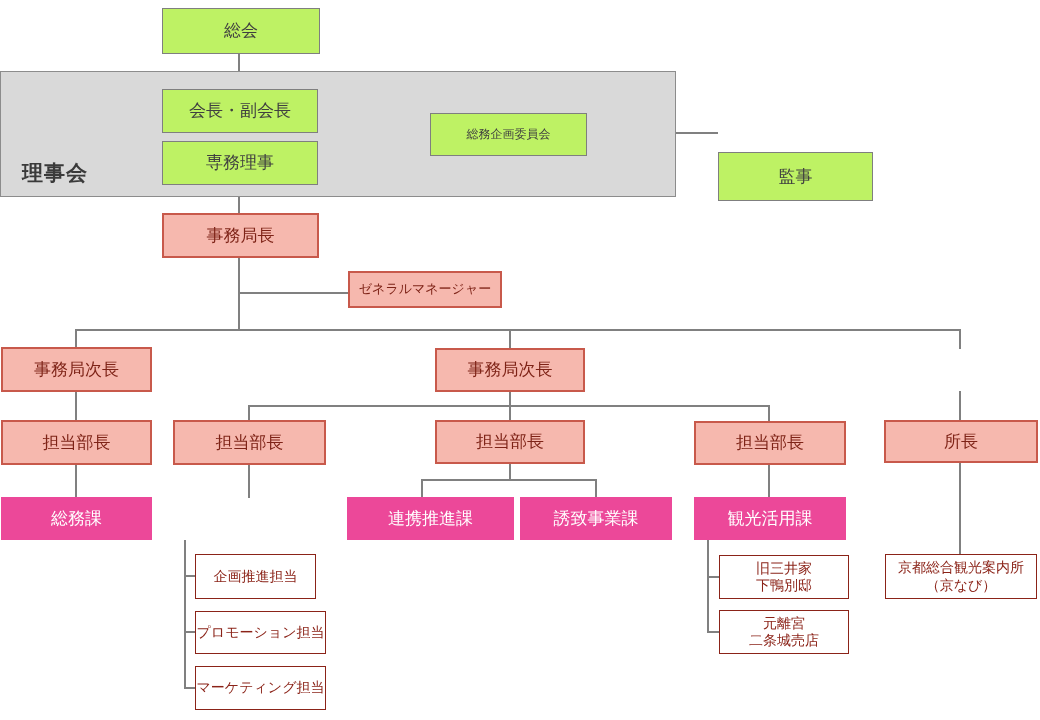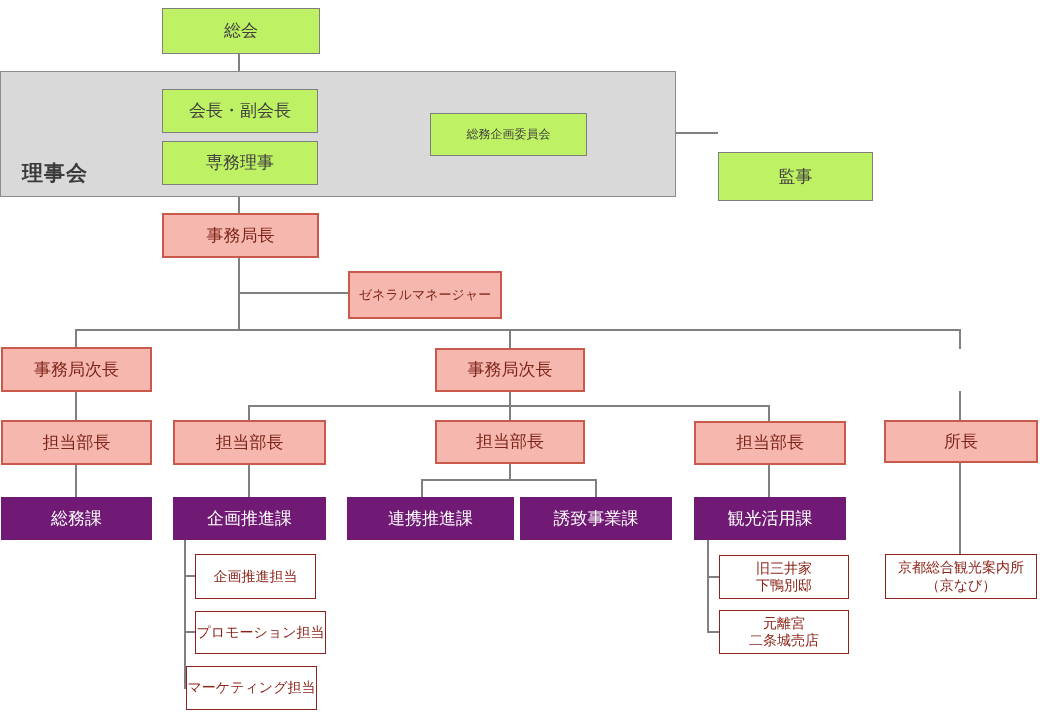--- a/index.html
+++ b/index.html
@@ -8,21 +8,21 @@
     font-family:"DejaVu Sans","Liberation Sans",sans-serif;
   }
   .box{
     position:absolute;box-sizing:border-box;display:flex;flex-direction:column;
     align-items:center;justify-content:center;text-align:center;z-index:2;line-height:1.25;
   }
   .white-box{background:#bef264;border:1.5px solid #7F7F7F;color:#404040;font-size:17px;}
   .panel{position:absolute;box-sizing:border-box;background:#D9D9D9;border:1.5px solid #8C8C8C;z-index:1;}
   .panel-label{position:absolute;font-size:21px;font-weight:bold;color:#3A3A3A;z-index:2;letter-spacing:1px;}
   .pink-box{background:#F6B8AE;border:2px solid #C8594B;color:#7E2317;font-size:17px;}
-  .dark-box{background:#701a75;border:none;color:#ffffff;font-size:17px;}
+  .dark-box{background:#ec4899;border:none;color:#ffffff;font-size:17px;}
   .child-box{background:#ffffff;border:1px solid #8B2318;color:#8B2318;font-size:14px;}
   .hline,.vline{position:absolute;background:#808080;z-index:0;}
   .hline{height:2px;}
   .vline{width:2px;}
 </style>
 </head>
 <body>
 
 <div id="canvas">
 
@@ -61,38 +61,37 @@
   <div class="panel" style="left:0px;top:71px;width:676px;height:126px;"></div>
   <div class="panel-label" style="left:22px;top:121px;margin-top:38px;">理事会</div>
 
   <div class="box white-box" style="left:162px;top:8px;width:158px;height:46px;">総会</div>
   <div class="box white-box" style="left:162px;top:89px;width:156px;height:44px;">会長・副会長</div>
   <div class="box white-box" style="left:162px;top:141px;width:156px;height:44px;text-align:center;">専務理事</div>
   <div class="box white-box" style="left:430px;top:113px;width:157px;height:43px;font-size:12px;">総務企画委員会</div>
   <div class="box white-box" style="left:718px;top:112px;width:155px;height:49px;margin-top:40px;">監事</div>
 
   <div class="box pink-box" style="left:162px;top:213px;width:157px;height:45px;">事務局長</div>
-  <div class="box pink-box" style="left:348px;top:271px;width:154px;height:48px;font-size:13px;">ゼネラルマネージャー</div>
+  <div class="box pink-box" style="left:348px;top:271px;width:154px;height:37px;font-size:13px;">ゼネラルマネージャー</div>
   <div class="box pink-box" style="left:1px;top:347px;width:151px;height:45px;">事務局次長</div>
   <div class="box pink-box" style="left:435px;top:348px;width:150px;height:44px;">事務局次長</div>
   <div class="box pink-box" style="left:1px;top:420px;width:151px;height:45px;">担当部長</div>
   <div class="box pink-box" style="left:173px;top:420px;width:153px;height:45px;">担当部長</div>
   <div class="box pink-box" style="left:435px;top:420px;width:150px;height:44px;">担当部長</div>
   <div class="box pink-box" style="left:694px;top:421px;width:152px;height:44px;">担当部長</div>
   <div class="box pink-box" style="left:884px;top:420px;width:154px;height:43px;">所長</div>
 
   <div class="box dark-box" style="left:1px;top:497px;width:151px;height:43px;">総務課</div>
-  <div class="box dark-box" style="left:173px;top:497px;width:153px;height:43px;">企画推進課</div>
   <div class="box dark-box" style="left:347px;top:497px;width:167px;height:43px;">連携推進課</div>
   <div class="box dark-box" style="left:520px;top:497px;width:152px;height:43px;">誘致事業課</div>
   <div class="box dark-box" style="left:694px;top:497px;width:152px;height:43px;">観光活用課</div>
 
   <div class="box child-box" style="left:195px;top:554px;width:121px;height:45px;">企画推進担当</div>
   <div class="box child-box" style="left:195px;top:611px;width:131px;height:43px;">プロモーション担当</div>
-  <div class="box child-box" style="left:186px;top:666px;width:131px;height:44px;">マーケティング担当</div>
+  <div class="box child-box" style="left:195px;top:666px;width:131px;height:44px;">マーケティング担当</div>
 
   <div class="box child-box" style="left:719px;top:555px;width:130px;height:44px;">
     <span>旧三井家</span>
     <span>下鴨別邸</span>
   </div>
   <div class="box child-box" style="left:719px;top:610px;width:130px;height:44px;">
     <span>元離宮</span>
     <span>二条城売店</span>
   </div>
   <div class="box child-box" style="left:885px;top:554px;width:152px;height:45px;">

